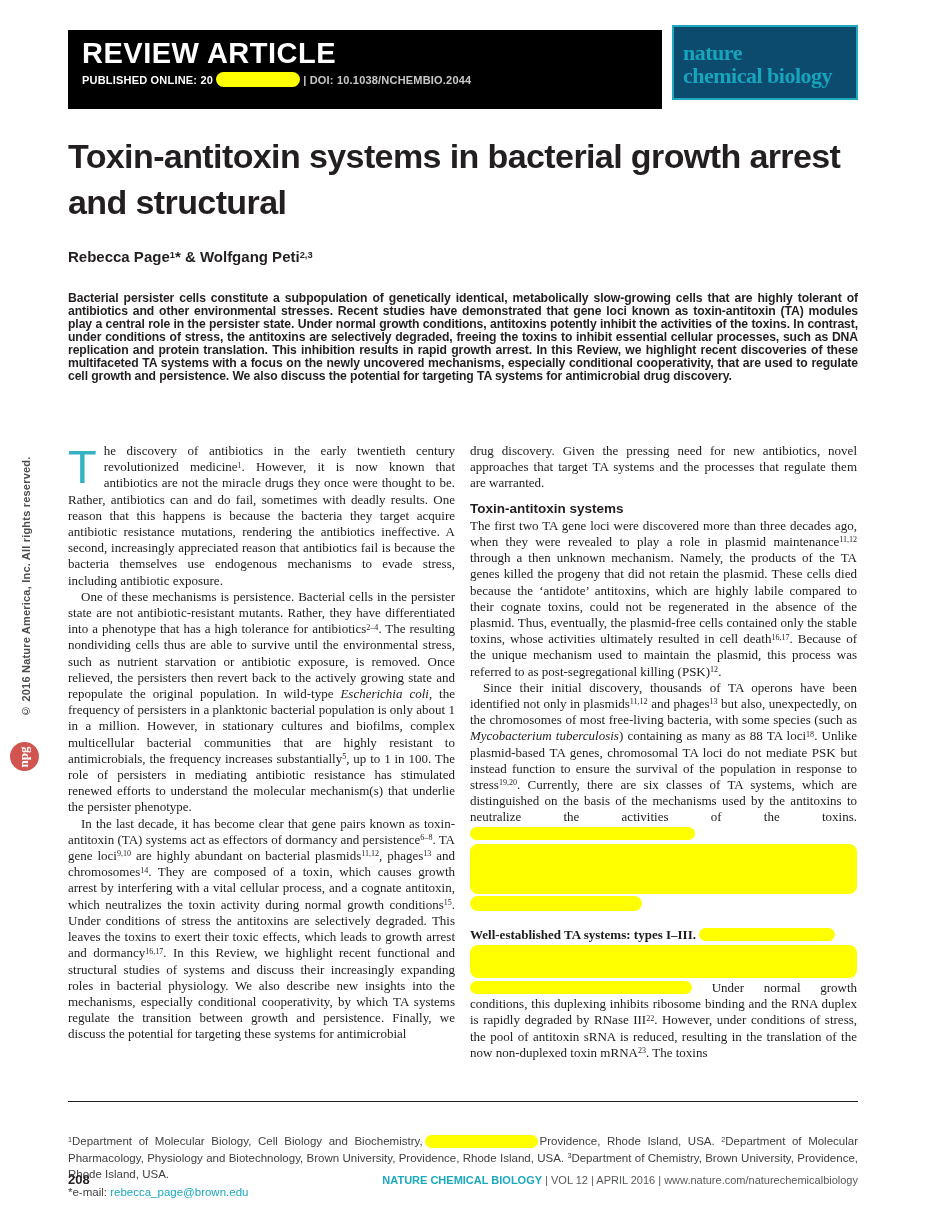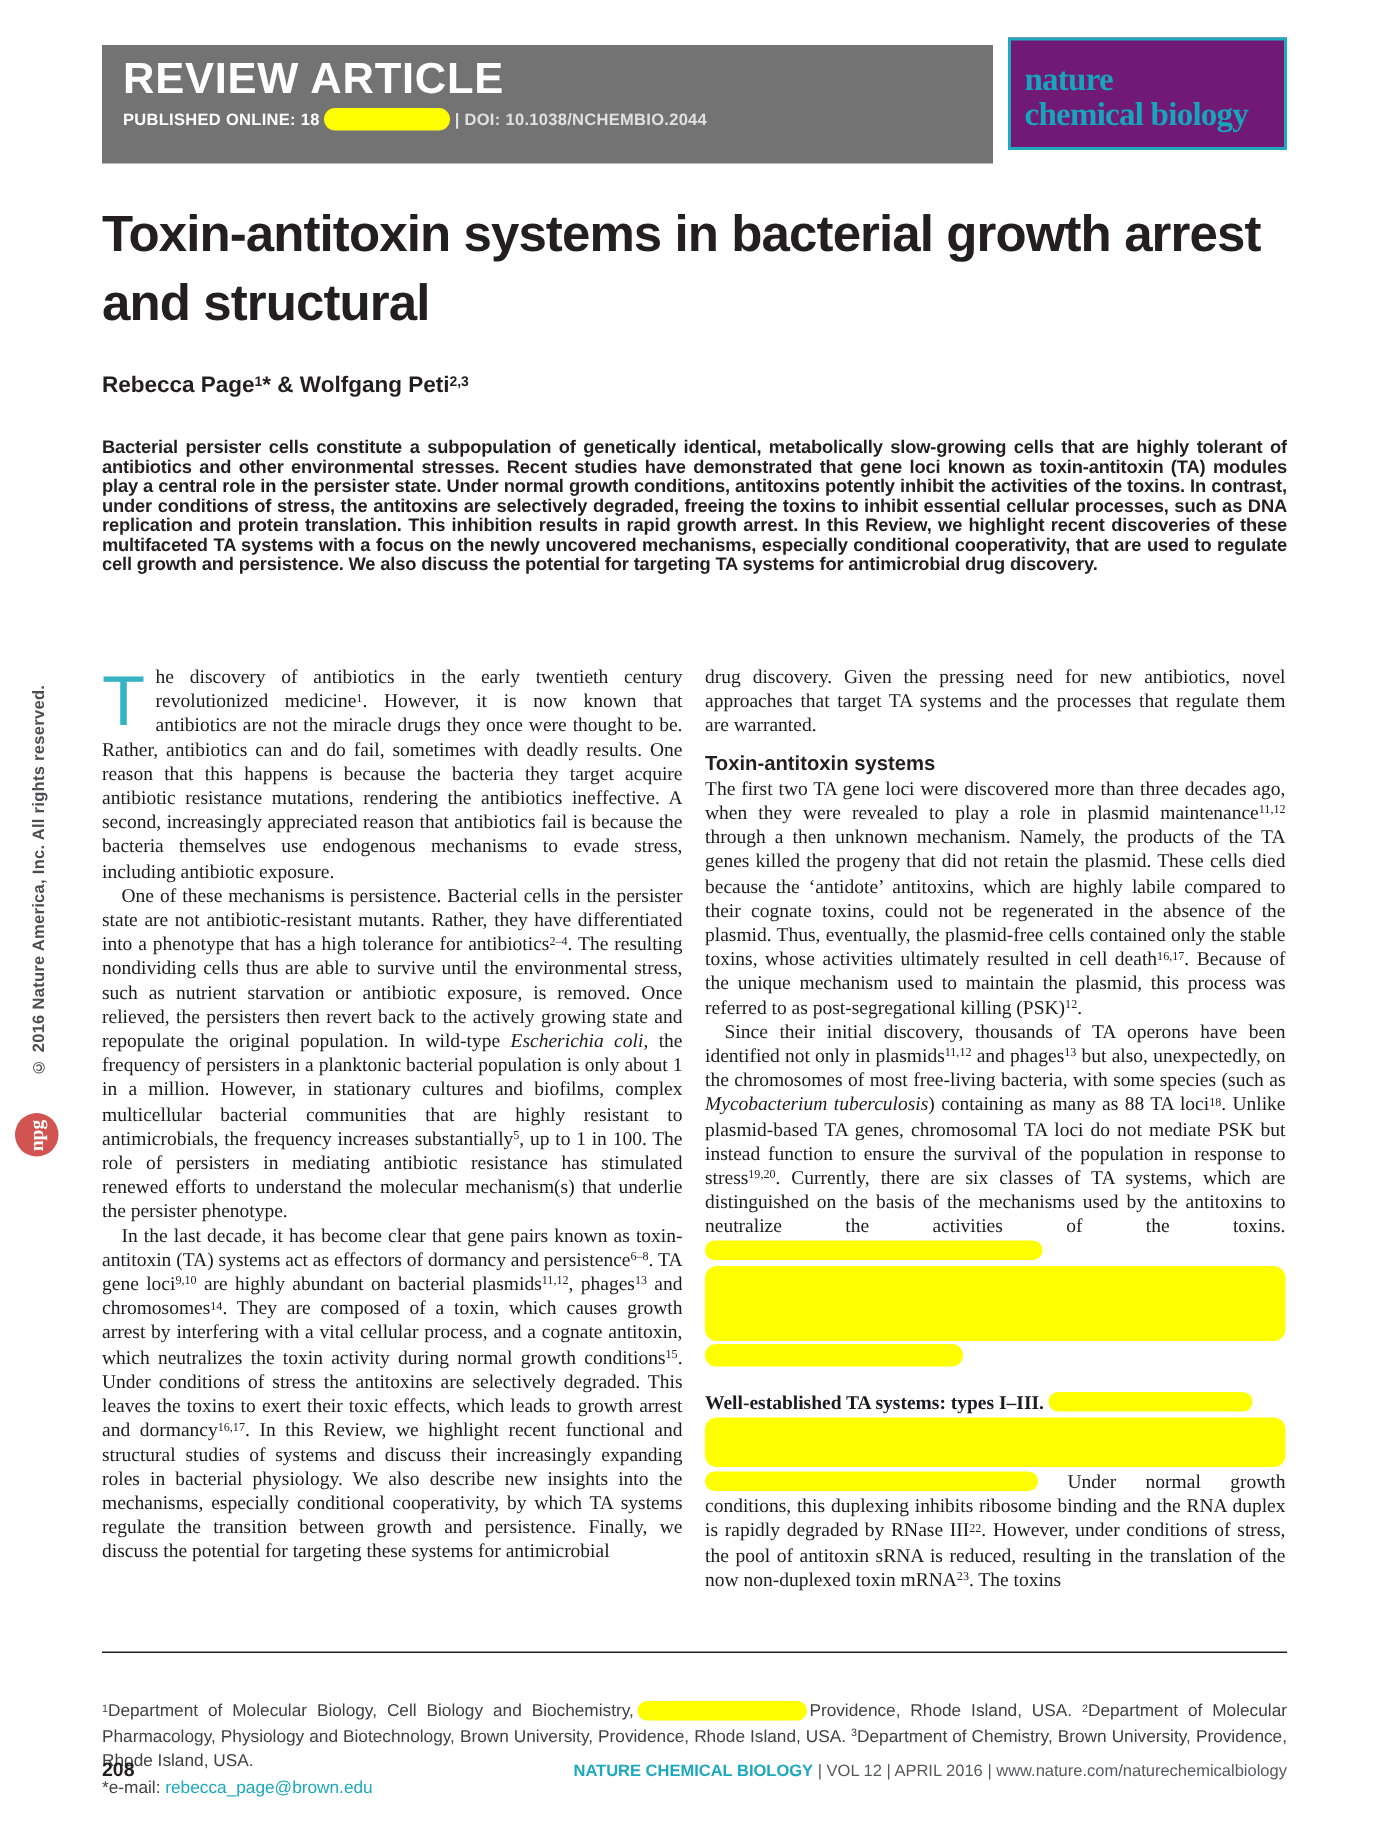--- a/index.html
+++ b/index.html
@@ -12,29 +12,29 @@
     display:inline-block; writing-mode:vertical-rl; transform:rotate(180deg);
     font-family:"Liberation Sans", sans-serif; font-weight:bold; font-size:11px;
     color:#4d4d4f; white-space:nowrap; letter-spacing:0.2px; height:274px; text-align:left;
   }
   .npg { position:absolute; left:10px; top:742px; width:29px; height:29px; border-radius:50%;
     background:#d15450; display:flex; align-items:center; justify-content:center; }
   .npg span { color:#fff; font-family:"Liberation Serif", serif; font-weight:bold; font-size:13px;
     transform:rotate(-90deg); letter-spacing:0; }
 
   
-  .banner { position:absolute; left:68px; top:30px; width:594px; height:79px; background:#737373;
+  .banner { position:absolute; left:68px; top:30px; width:594px; height:79px; background:#000000;
     color:#fff; font-family:"Liberation Sans", sans-serif; padding:7px 0 0 14px; }
   .kicker { font-size:29px; font-weight:bold; letter-spacing:0.5px; line-height:32px; }
   .publine { margin-top:3px; font-size:11px; font-weight:bold; letter-spacing:0.2px;
     display:flex; align-items:center; }
   .pill { display:inline-block; width:84px; height:15px; background:#ffff00; border-radius:8px; margin:0 3px; }
   .doi { color:rgba(255,255,255,0.78); font-weight:bold; }
 
-  .logo-box { position:absolute; left:672px; top:25px; width:186px; height:75px; background:#701a75;
+  .logo-box { position:absolute; left:672px; top:25px; width:186px; height:75px; background:#0c4a6e;
     border:2px solid #1faabf; padding:14px 0 0 9px; }
   .logo-box .l1, .logo-box .l2 { font-family:"Liberation Serif", serif; font-weight:bold;
     color:#16a5bc; font-size:22px; line-height:23px; letter-spacing:-0.5px; }
 
   
   .title { position:absolute; left:68px; top:133px; width:790px;
     font-family:"Liberation Sans", sans-serif; font-weight:bold; color:#231f20;
     font-size:34px; line-height:46px; letter-spacing:-0.6px; }
   .authors { position:absolute; left:68px; top:248px; width:790px;
     font-family:"Liberation Sans", sans-serif; font-weight:bold; font-size:15px; color:#231f20; }
@@ -85,21 +85,21 @@
   <div class="side-copy">
     <span>© 2016 Nature America, Inc. All rights reserved.</span>
   </div>
   <div class="npg">
     <span>npg</span>
   </div>
 
   <div class="banner">
     <div class="kicker">REVIEW ARTICLE</div>
     <div class="publine">
-      <span>PUBLISHED ONLINE: 18</span>
+      <span>PUBLISHED ONLINE: 20</span>
       <span class="pill"></span>
       <span class="doi">| DOI: 10.1038/NCHEMBIO.2044</span>
     </div>
   </div>
 
   <div class="logo-box">
     <div class="l1">nature</div>
     <div class="l2">chemical biology</div>
   </div>
 

